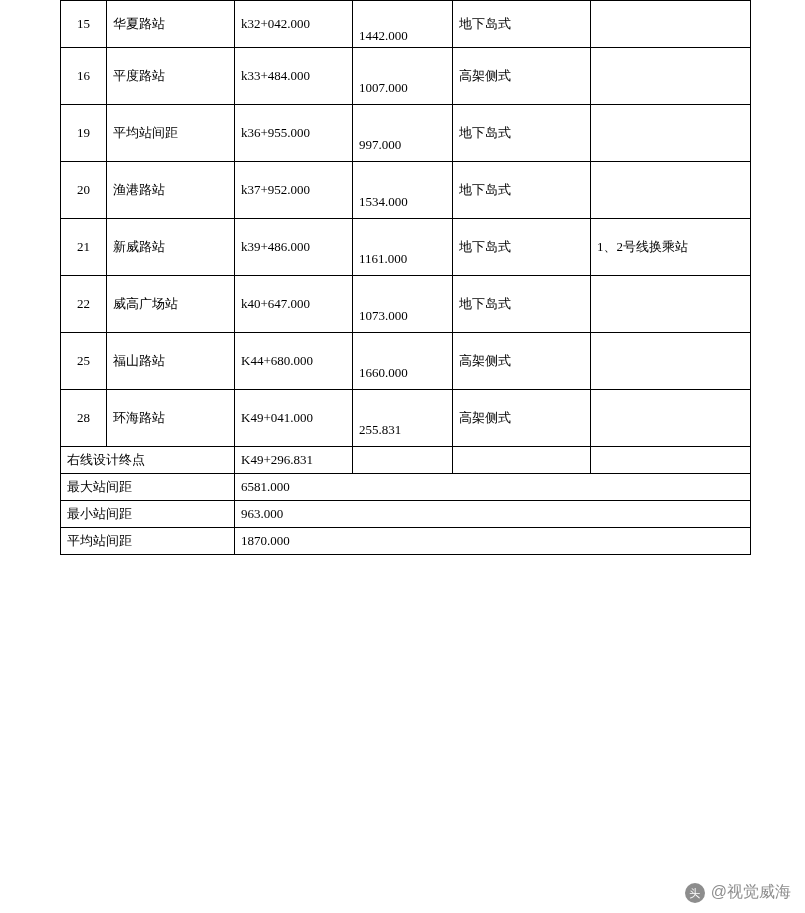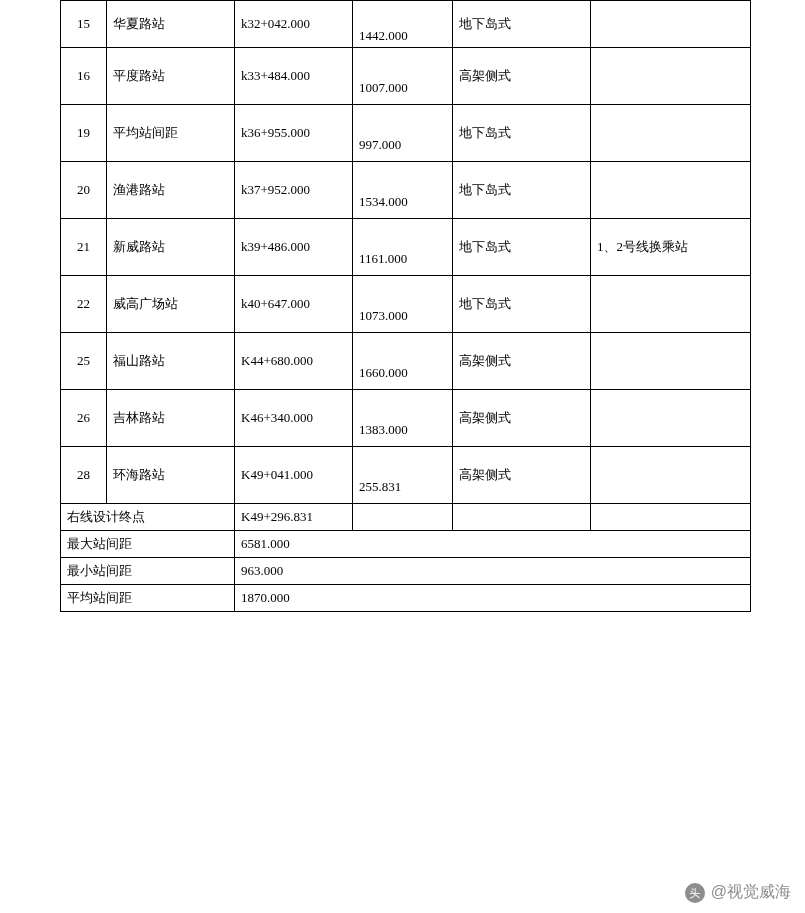--- a/index.html
+++ b/index.html
@@ -195,28 +195,20 @@
 
       <tr class="r-normal">
         <td class="no">25</td>
         <td class="name">福山路站</td>
         <td class="mileage">K44+680.000</td>
         <td class="dist"><span class="dval">1660.000</span></td>
         <td class="type">高架侧式</td>
         <td class="note"></td>
       </tr>
 
-      <tr class="r-normal">
-        <td class="no">26</td>
-        <td class="name">吉林路站</td>
-        <td class="mileage">K46+340.000</td>
-        <td class="dist"><span class="dval">1383.000</span></td>
-        <td class="type">高架侧式</td>
-        <td class="note"></td>
-      </tr>
 
 
       <tr class="r-normal">
         <td class="no">28</td>
         <td class="name">环海路站</td>
         <td class="mileage">K49+041.000</td>
         <td class="dist"><span class="dval">255.831</span></td>
         <td class="type">高架侧式</td>
         <td class="note"></td>
       </tr>

